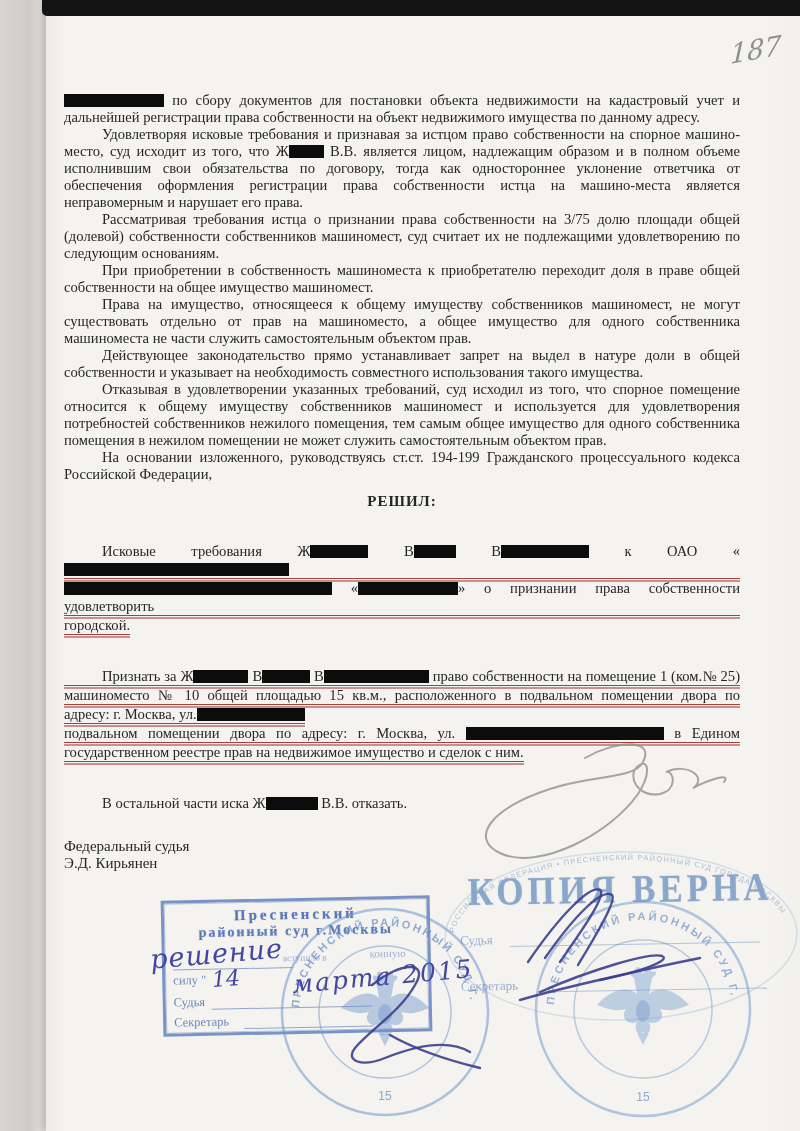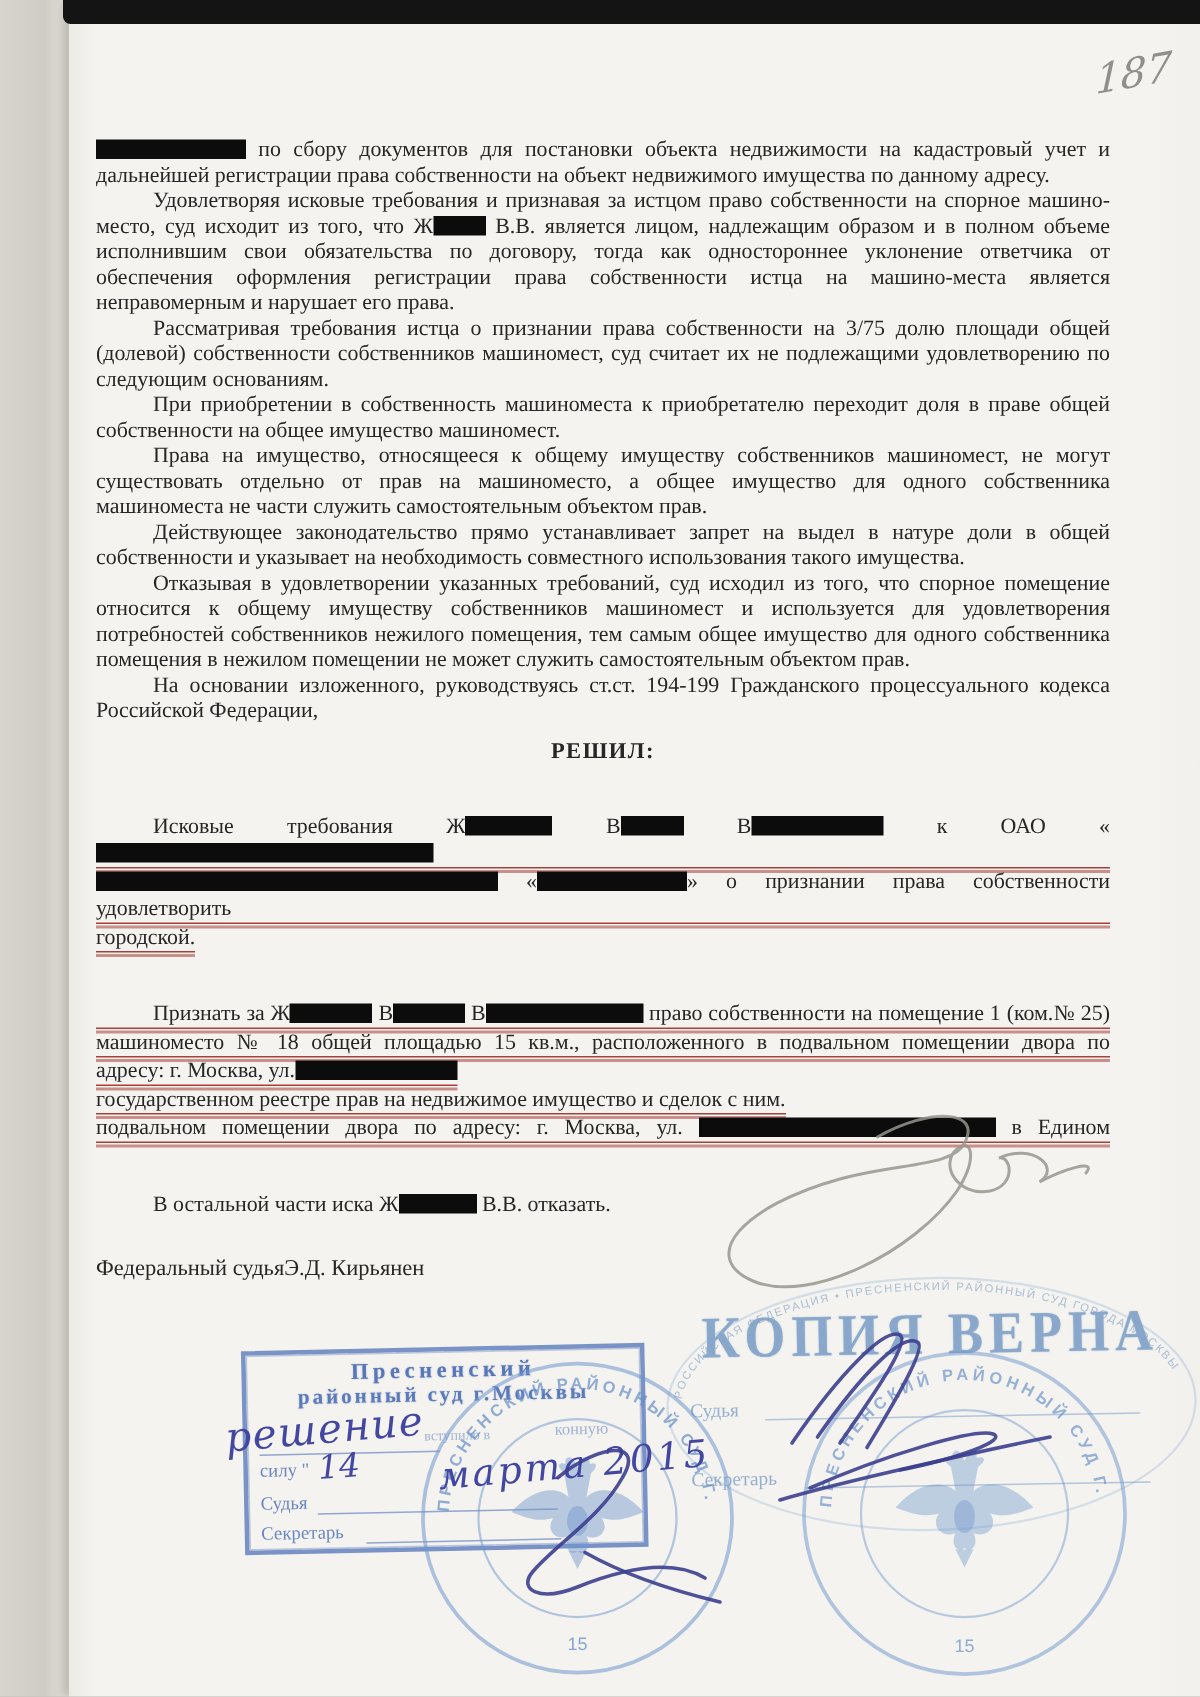--- a/index.html
+++ b/index.html
@@ -17,21 +17,21 @@
   .para{margin:0;text-align:justify;text-indent:38px;}
   .para.noind{text-indent:0;}
   .redact{display:inline-block;height:13px;background:#0c0c0c;vertical-align:-2px;}
   #heading{text-align:center;font-weight:bold;font-size:15px;letter-spacing:1px;margin:10px 0 11px 0;}
   .dline{position:relative;line-height:18px;margin:0;}
   .dline.ind{text-indent:38px;margin-top:32px;}
   .dline.jfull{text-align:justify;text-align-last:justify;}
   .dline.u{border-bottom:1.8px solid rgba(158,44,37,.9);}
   .dline.u::after{content:"";position:absolute;left:0;right:0;bottom:-3.6px;height:1.3px;background:rgba(158,44,37,.5);}
   .dline.uw{width:max-content;max-width:100%;}
-  #signrow{display:flex;justify-content:flex-start;margin-top:26px;font-size:15px;}
+  #signrow{display:flex;justify-content:space-between;margin-top:26px;font-size:15px;flex-direction:column;}
   #rectstamp{position:absolute;left:162px;top:898px;width:263px;height:130px;
              border:3px solid rgba(80,115,185,.75);box-shadow:inset 0 0 0 1px rgba(80,115,185,.35);
              transform:rotate(-1.2deg);font-family:"Liberation Serif",serif;}
   #rectstamp .c1{margin-top:5px;text-align:center;font-weight:bold;font-size:15px;letter-spacing:3px;color:rgba(73,108,180,.85);text-shadow:0 0 1px rgba(73,108,180,.5);}
   #rectstamp .c2{text-align:center;font-weight:bold;font-size:14px;letter-spacing:2px;color:rgba(73,108,180,.8);text-shadow:0 0 1px rgba(73,108,180,.5);}
   #rectstamp .frag{position:absolute;font-size:9.5px;color:rgba(90,125,190,.55);}
   #rectstamp .lab{position:absolute;font-size:12.5px;color:rgba(80,115,185,.85);}
   #rectstamp .fline{position:absolute;height:1px;background:rgba(80,115,185,.6);}
   .hand{position:absolute;font-family:"DejaVu Serif",serif;font-style:italic;color:#4347a2;z-index:6;}
   #copystamp{position:absolute;left:438px;top:848px;width:366px;height:175px;transform:rotate(-1deg);}
@@ -62,24 +62,24 @@
         <div class="para"><span>Действующее законодательство прямо устанавливает запрет на выдел в натуре доли в общей собственности и указывает на необходимость совместного использования такого имущества.</span></div>
         <div class="para"><span>Отказывая в удовлетворении указанных требований, суд исходил из того, что спорное помещение относится к общему имуществу собственников машиномест и используется для удовлетворения потребностей собственников нежилого помещения, тем самым общее имущество для одного собственника помещения в нежилом помещении не может служить самостоятельным объектом прав.</span></div>
         <div class="para"><span>На основании изложенного, руководствуясь ст.ст. 194-199 Гражданского процессуального кодекса Российской Федерации,</span></div>
       </div>
     <div id="heading">РЕШИЛ:</div>
     <div id="decision">
         <div class="dline ind u jfull"><span>Исковые требования Ж</span><span class="redact" style="width: 58px;"></span><span> В</span><span class="redact" style="width: 42px;"></span><span> В</span><span class="redact" style="width: 88px;"></span><span> к ОАО «</span><span class="redact" style="width: 225px;"></span></div>
         <div class="dline u jfull"><span class="redact" style="width: 268px;"></span><span> «</span><span class="redact" style="width: 100px;"></span><span>» о признании права собственности удовлетворить</span></div>
         <div class="dline u uw"><span>городской.</span></div>
         <div class="dline ind u jfull"><span>Признать за Ж</span><span class="redact" style="width: 55px;"></span><span> В</span><span class="redact" style="width: 48px;"></span><span> В</span><span class="redact" style="width: 105px;"></span><span> право собственности на помещение 1 (ком.№ 25)</span></div>
-        <div class="dline u jfull"><span>машиноместо № 18 общей площадью 15 кв.м., расположенного в подвальном помещении двора по</span></div>
+        <div class="dline u jfull"><span>машиноместо № 10 общей площадью 15 кв.м., расположенного в подвальном помещении двора по</span></div>
         <div class="dline u uw"><span>адресу: г. Москва, ул.</span><span class="redact" style="width: 108px;"></span></div>
+        <div class="dline u jfull"><span>подвальном помещении двора по адресу: г. Москва, ул. </span><span class="redact" style="width: 198px;"></span><span> в Едином</span></div>
         <div class="dline u uw"><span>государственном реестре прав на недвижимое имущество и сделок с ним.</span></div>
-        <div class="dline u jfull"><span>подвальном помещении двора по адресу: г. Москва, ул. </span><span class="redact" style="width: 198px;"></span><span> в Едином</span></div>
         <div class="dline ind"><span>В остальной части иска Ж</span><span class="redact" style="width: 52px;"></span><span> В.В. отказать.</span></div>
       </div>
     <div id="signrow">
       <span>Федеральный судья</span>
       <span>Э.Д. Кирьянен</span>
     </div>
   </div>
 
   <svg style="left:460px;top:720px;" width="320" height="160" viewBox="0 0 320 160">
     <path class="graysig" d="M125,38 C160,18 195,20 183,42 C175,58 140,55 100,66 C35,84 5,118 42,134 C80,150 150,114 178,74 C192,52 188,38 178,46 C166,56 178,78 200,74 C218,70 214,50 206,52 C228,42 248,58 233,68 C248,60 272,52 264,62"></path>

